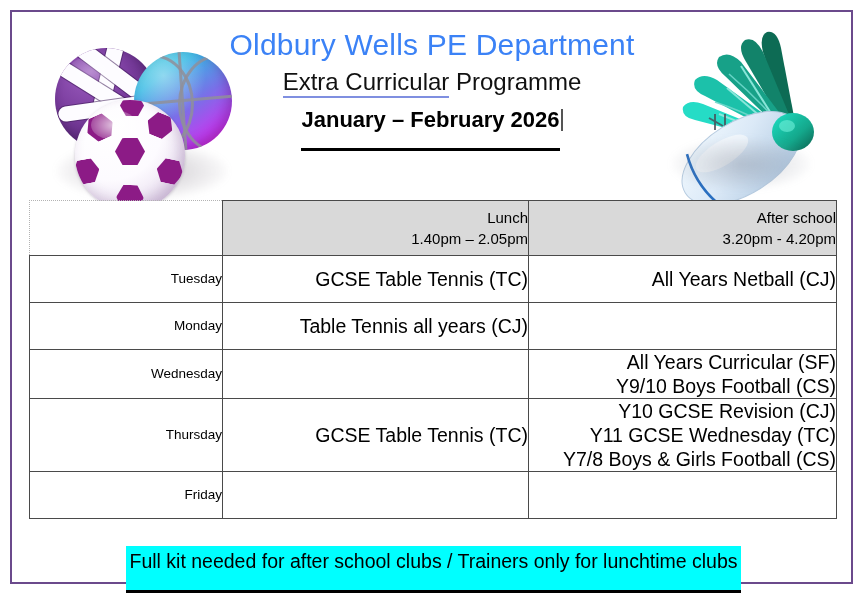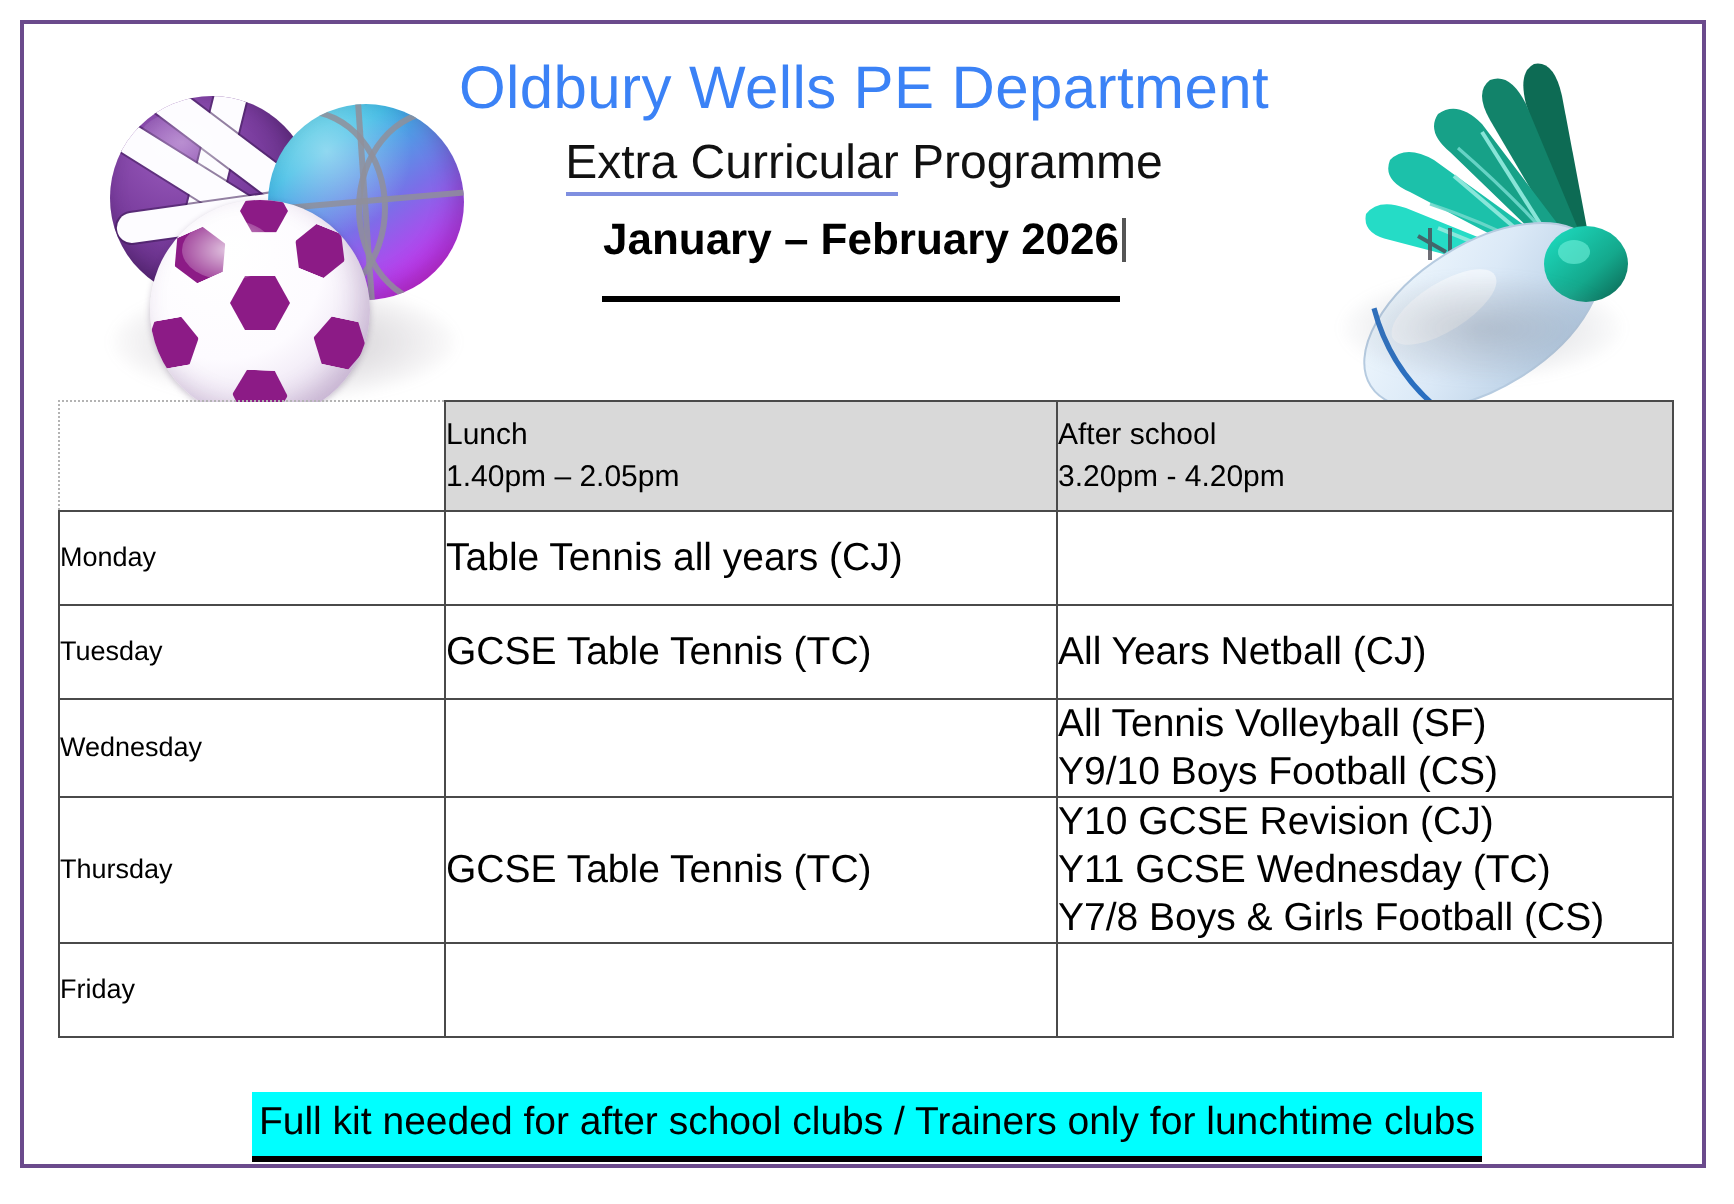--- a/index.html
+++ b/index.html
@@ -264,21 +264,21 @@
     table-layout: fixed;
   }
   #timetable col.c-day   { width: 193px; }
   #timetable col.c-lunch { width: 306px; }
   #timetable col.c-after { width: 308px; }
 
   #timetable th, #timetable td {
     border: 1.5px solid #4a4a4a;
     padding: 0;
     vertical-align: middle;
-    text-align: left;
+    text-align: right;
     color: #000000;
     background: #ffffff;
   }
   #timetable th.corner {
     border-top: 1.5px dotted #b3b3b3;
     border-left: 1.5px dotted #b3b3b3;
     border-right: 1.5px solid #4a4a4a;
     border-bottom: 1.5px solid #4a4a4a;
     background: #ffffff;
     height: 54px;
@@ -309,21 +309,21 @@
     width: 843px;
     text-align: center;
   }
   #footer-note .hl {
     display: inline-block;
     background: #00ffff;
     color: #000000;
     font-size: 19.5px;
     line-height: 26px;
     font-weight: normal;
-    padding: 2px 3px 4px 3px;
+    padding: 2px 3px 16px 3px;
     border-bottom: 3px solid #000000;
     white-space: nowrap;
   }
 </style>
 </head>
 <body>
 
 <div id="poster">
 
   <div id="header">
@@ -430,40 +430,40 @@
           <span class="act-line">1.40pm – 2.05pm</span>
         </th>
         <th class="slot">
           <span class="act-line">After school</span>
           <span class="act-line">3.20pm - 4.20pm</span>
         </th>
       </tr>
     </thead>
     <tbody id="timetable-body">
         <tr>
-          <td class="day">Monday</td>
-          <td class="act">
-            <span class="act-line">Table Tennis all years (CJ)</span>
-          </td>
-          <td class="act"></td>
+          <td class="day">Tuesday</td>
+          <td class="act">
+            <span class="act-line">GCSE Table Tennis (TC)</span>
+          </td>
+          <td class="act">
+            <span class="act-line">All Years Netball (CJ)</span>
+          </td>
         </tr>
         <tr>
-          <td class="day">Tuesday</td>
-          <td class="act">
-            <span class="act-line">GCSE Table Tennis (TC)</span>
-          </td>
-          <td class="act">
-            <span class="act-line">All Years Netball (CJ)</span>
-          </td>
+          <td class="day">Monday</td>
+          <td class="act">
+            <span class="act-line">Table Tennis all years (CJ)</span>
+          </td>
+          <td class="act"></td>
         </tr>
         <tr>
           <td class="day">Wednesday</td>
           <td class="act"></td>
           <td class="act">
-            <span class="act-line">All Tennis Volleyball (SF)</span>
+            <span class="act-line">All Years Curricular (SF)</span>
             <span class="act-line">Y9/10 Boys Football (CS)</span>
           </td>
         </tr>
         <tr>
           <td class="day">Thursday</td>
           <td class="act">
             <span class="act-line">GCSE Table Tennis (TC)</span>
           </td>
           <td class="act">
             <span class="act-line">Y10 GCSE Revision (CJ)</span>

